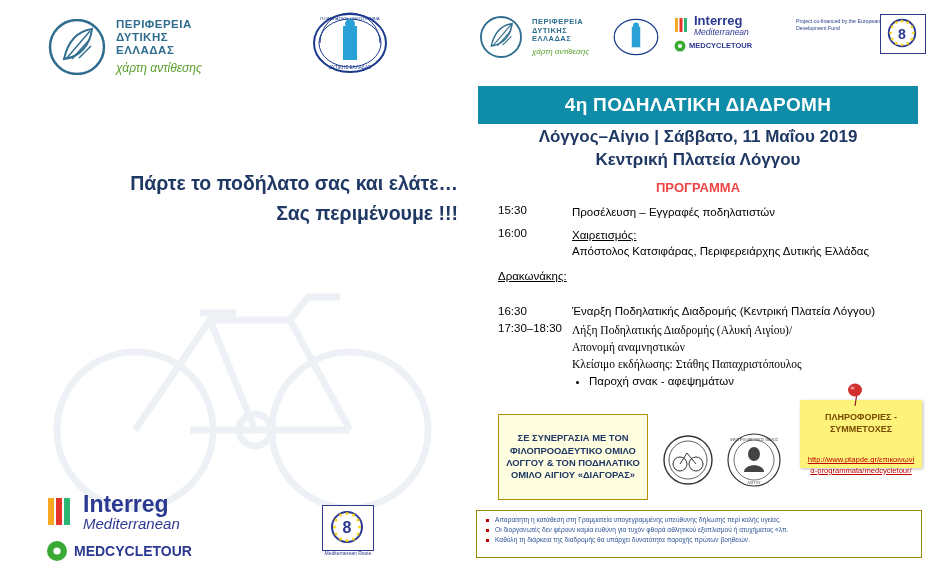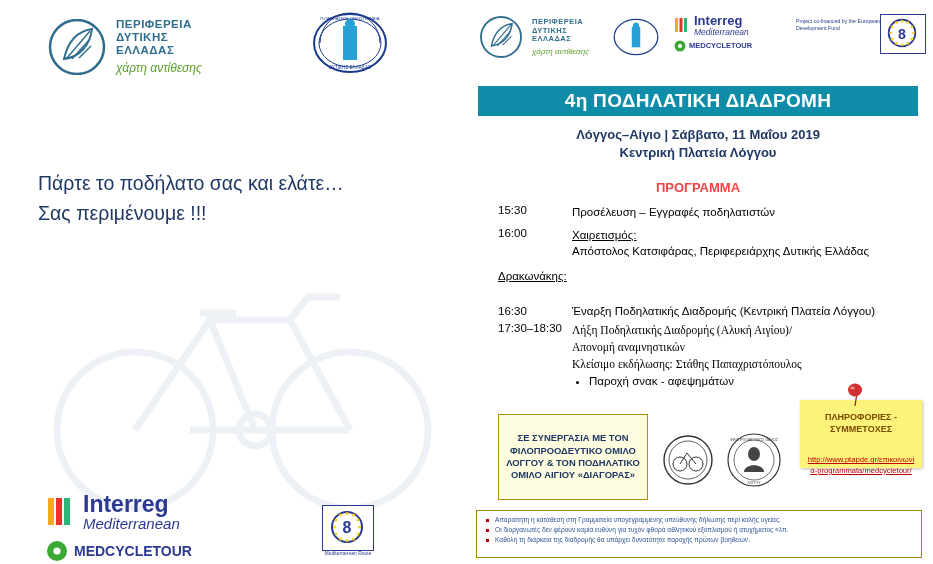--- a/index.html
+++ b/index.html
@@ -143,51 +143,51 @@
     color: #2b3990;
     font-style: italic;
   }
 
   
   .left-headline {
     position: absolute;
     left: 38px;
     top: 168px;
     width: 420px;
-    text-align: left;
+    text-align: right;
     font-size: 19.5px;
     color: #1f3864;
-    font-weight: normal;
+    font-weight: bold;
     line-height: 1.55;
   }
 
   
   .title-bar {
     position: absolute;
     left: 478px;
     top: 86px;
     width: 440px;
-    height: 30px;
+    height: 38px;
     background: #0e8ca8;
     color: #ffffff;
     font-size: 19px;
     font-weight: bold;
     display: flex;
     align-items: center;
     justify-content: center;
     letter-spacing: .3px;
   }
   .subtitle {
     position: absolute;
     left: 478px;
     top: 126px;
     width: 440px;
     text-align: center;
     color: #1f3864;
-    font-size: 13px;
+    font-size: 17px;
     font-weight: bold;
     line-height: 1.35;
   }
   .programme-label {
     position: absolute;
     left: 478px;
     top: 180px;
     width: 440px;
     text-align: center;
     color: #ef4444;

